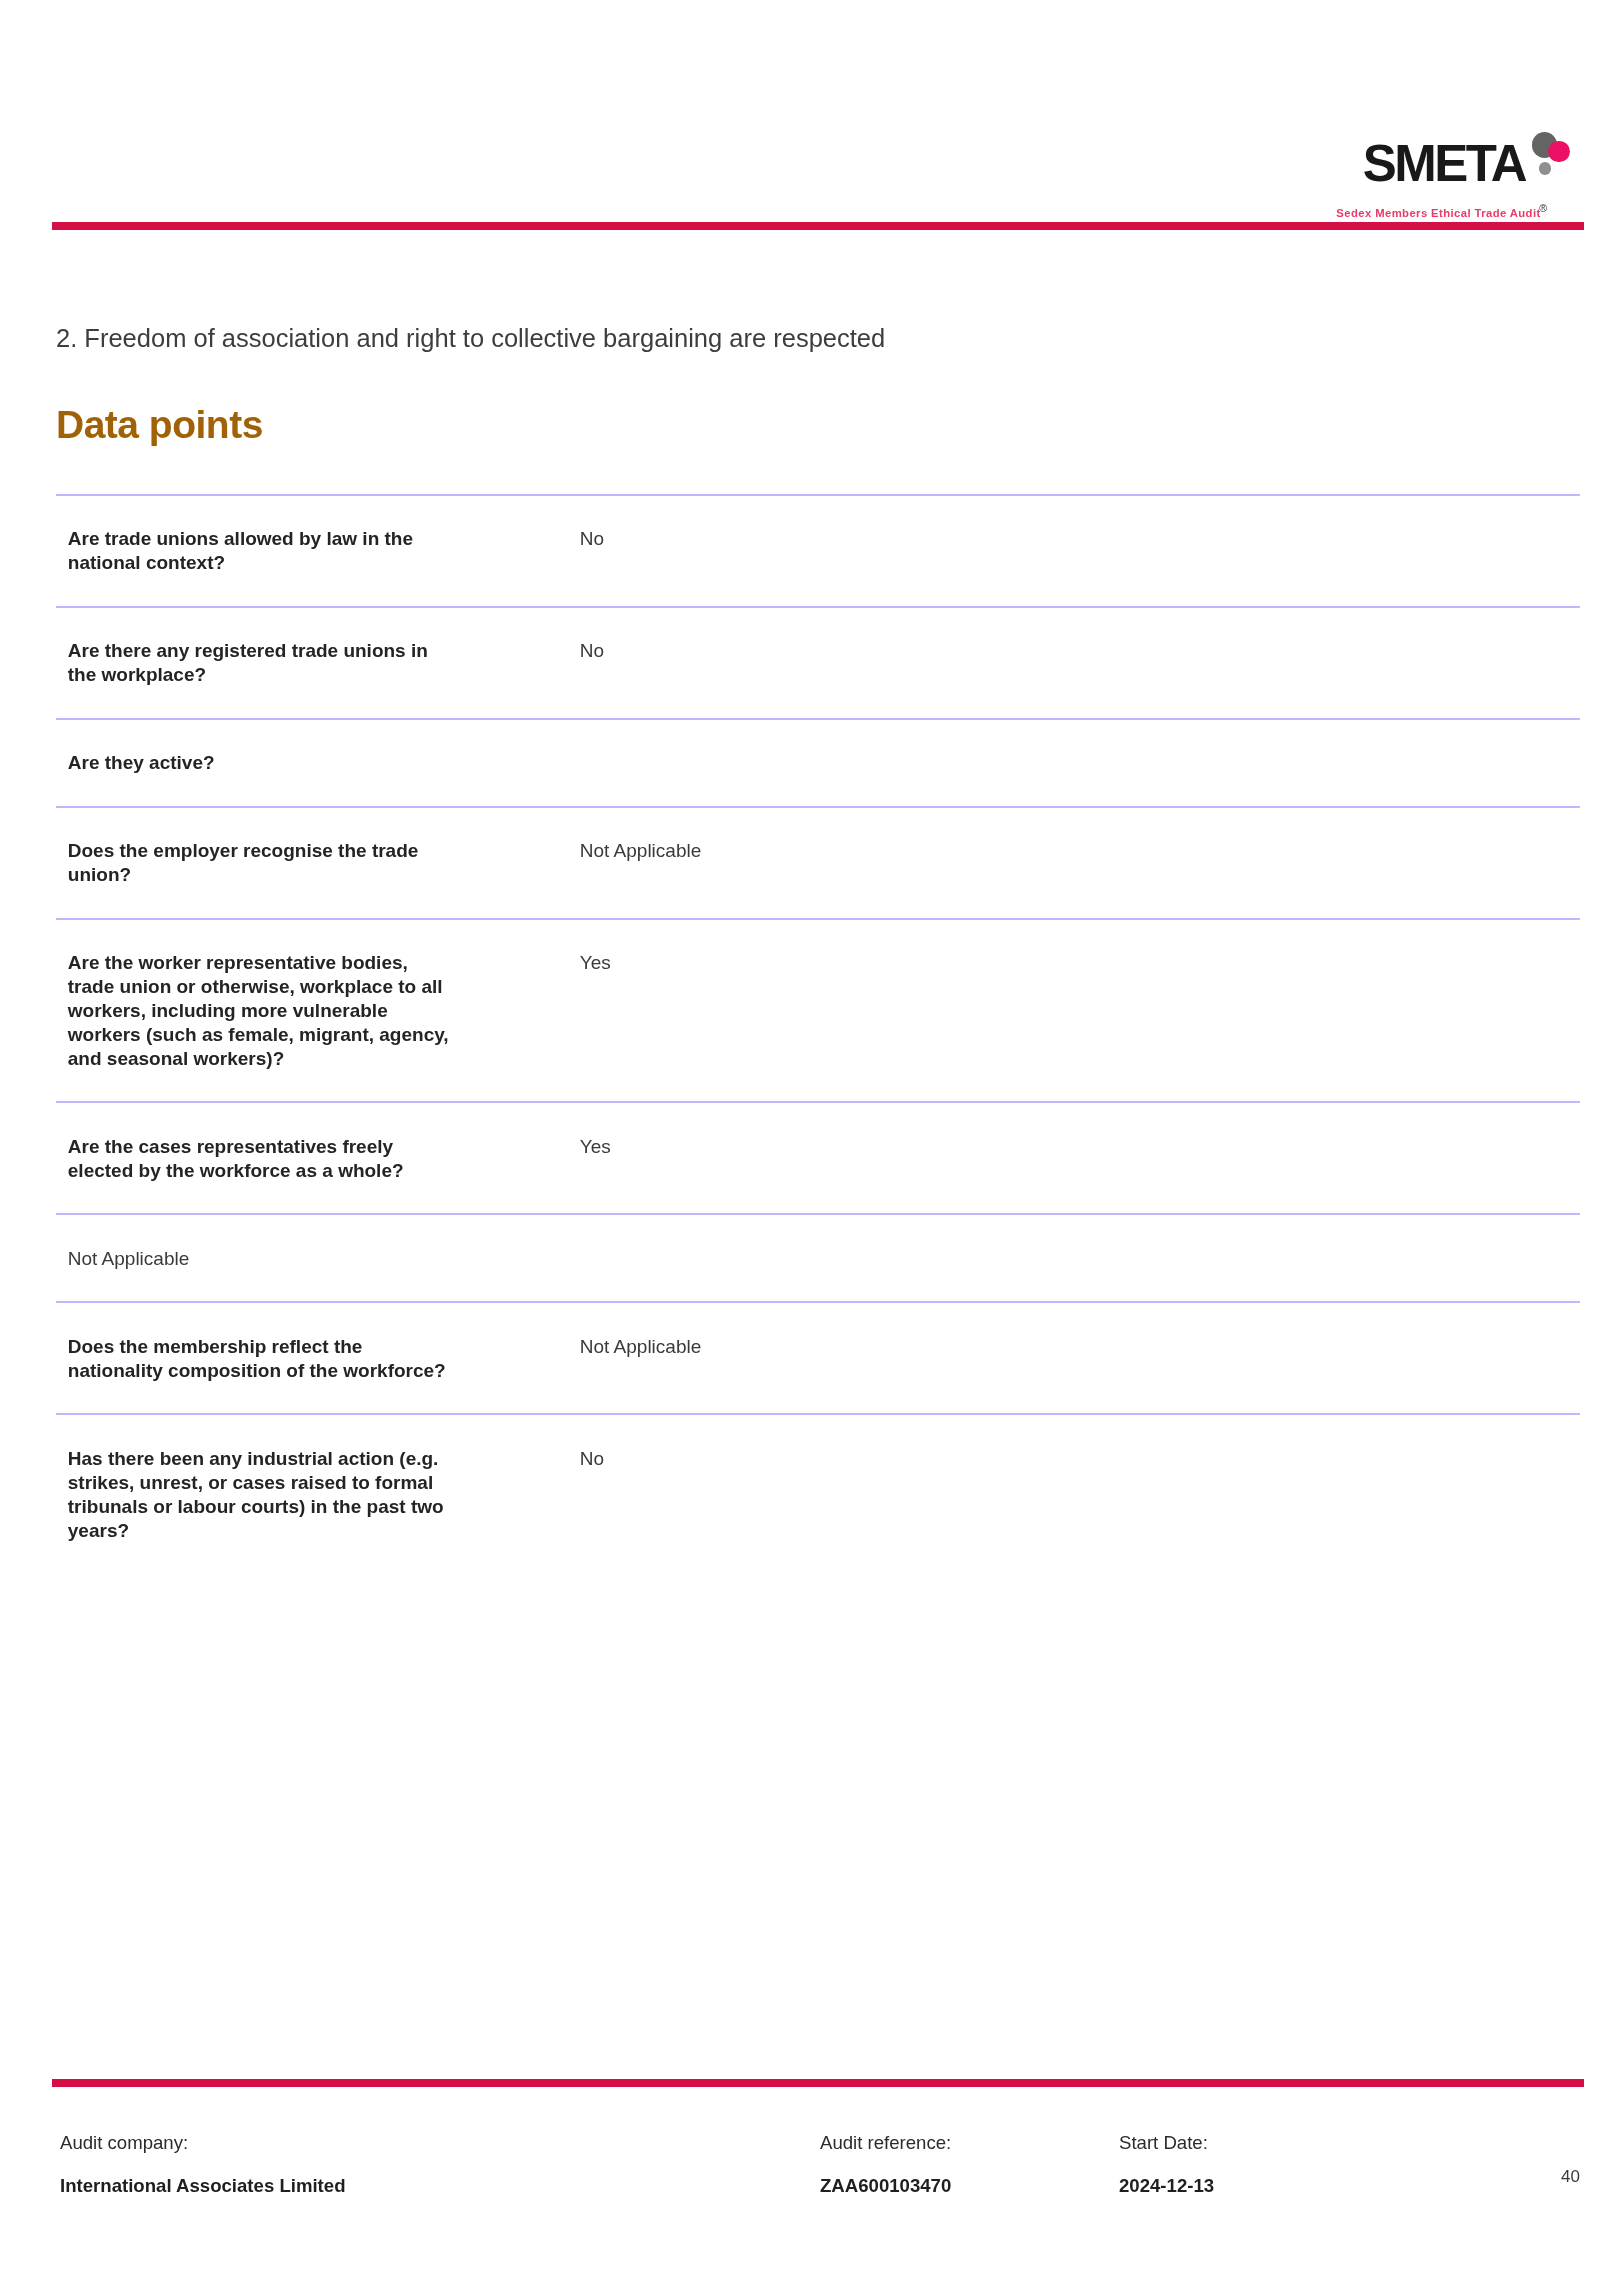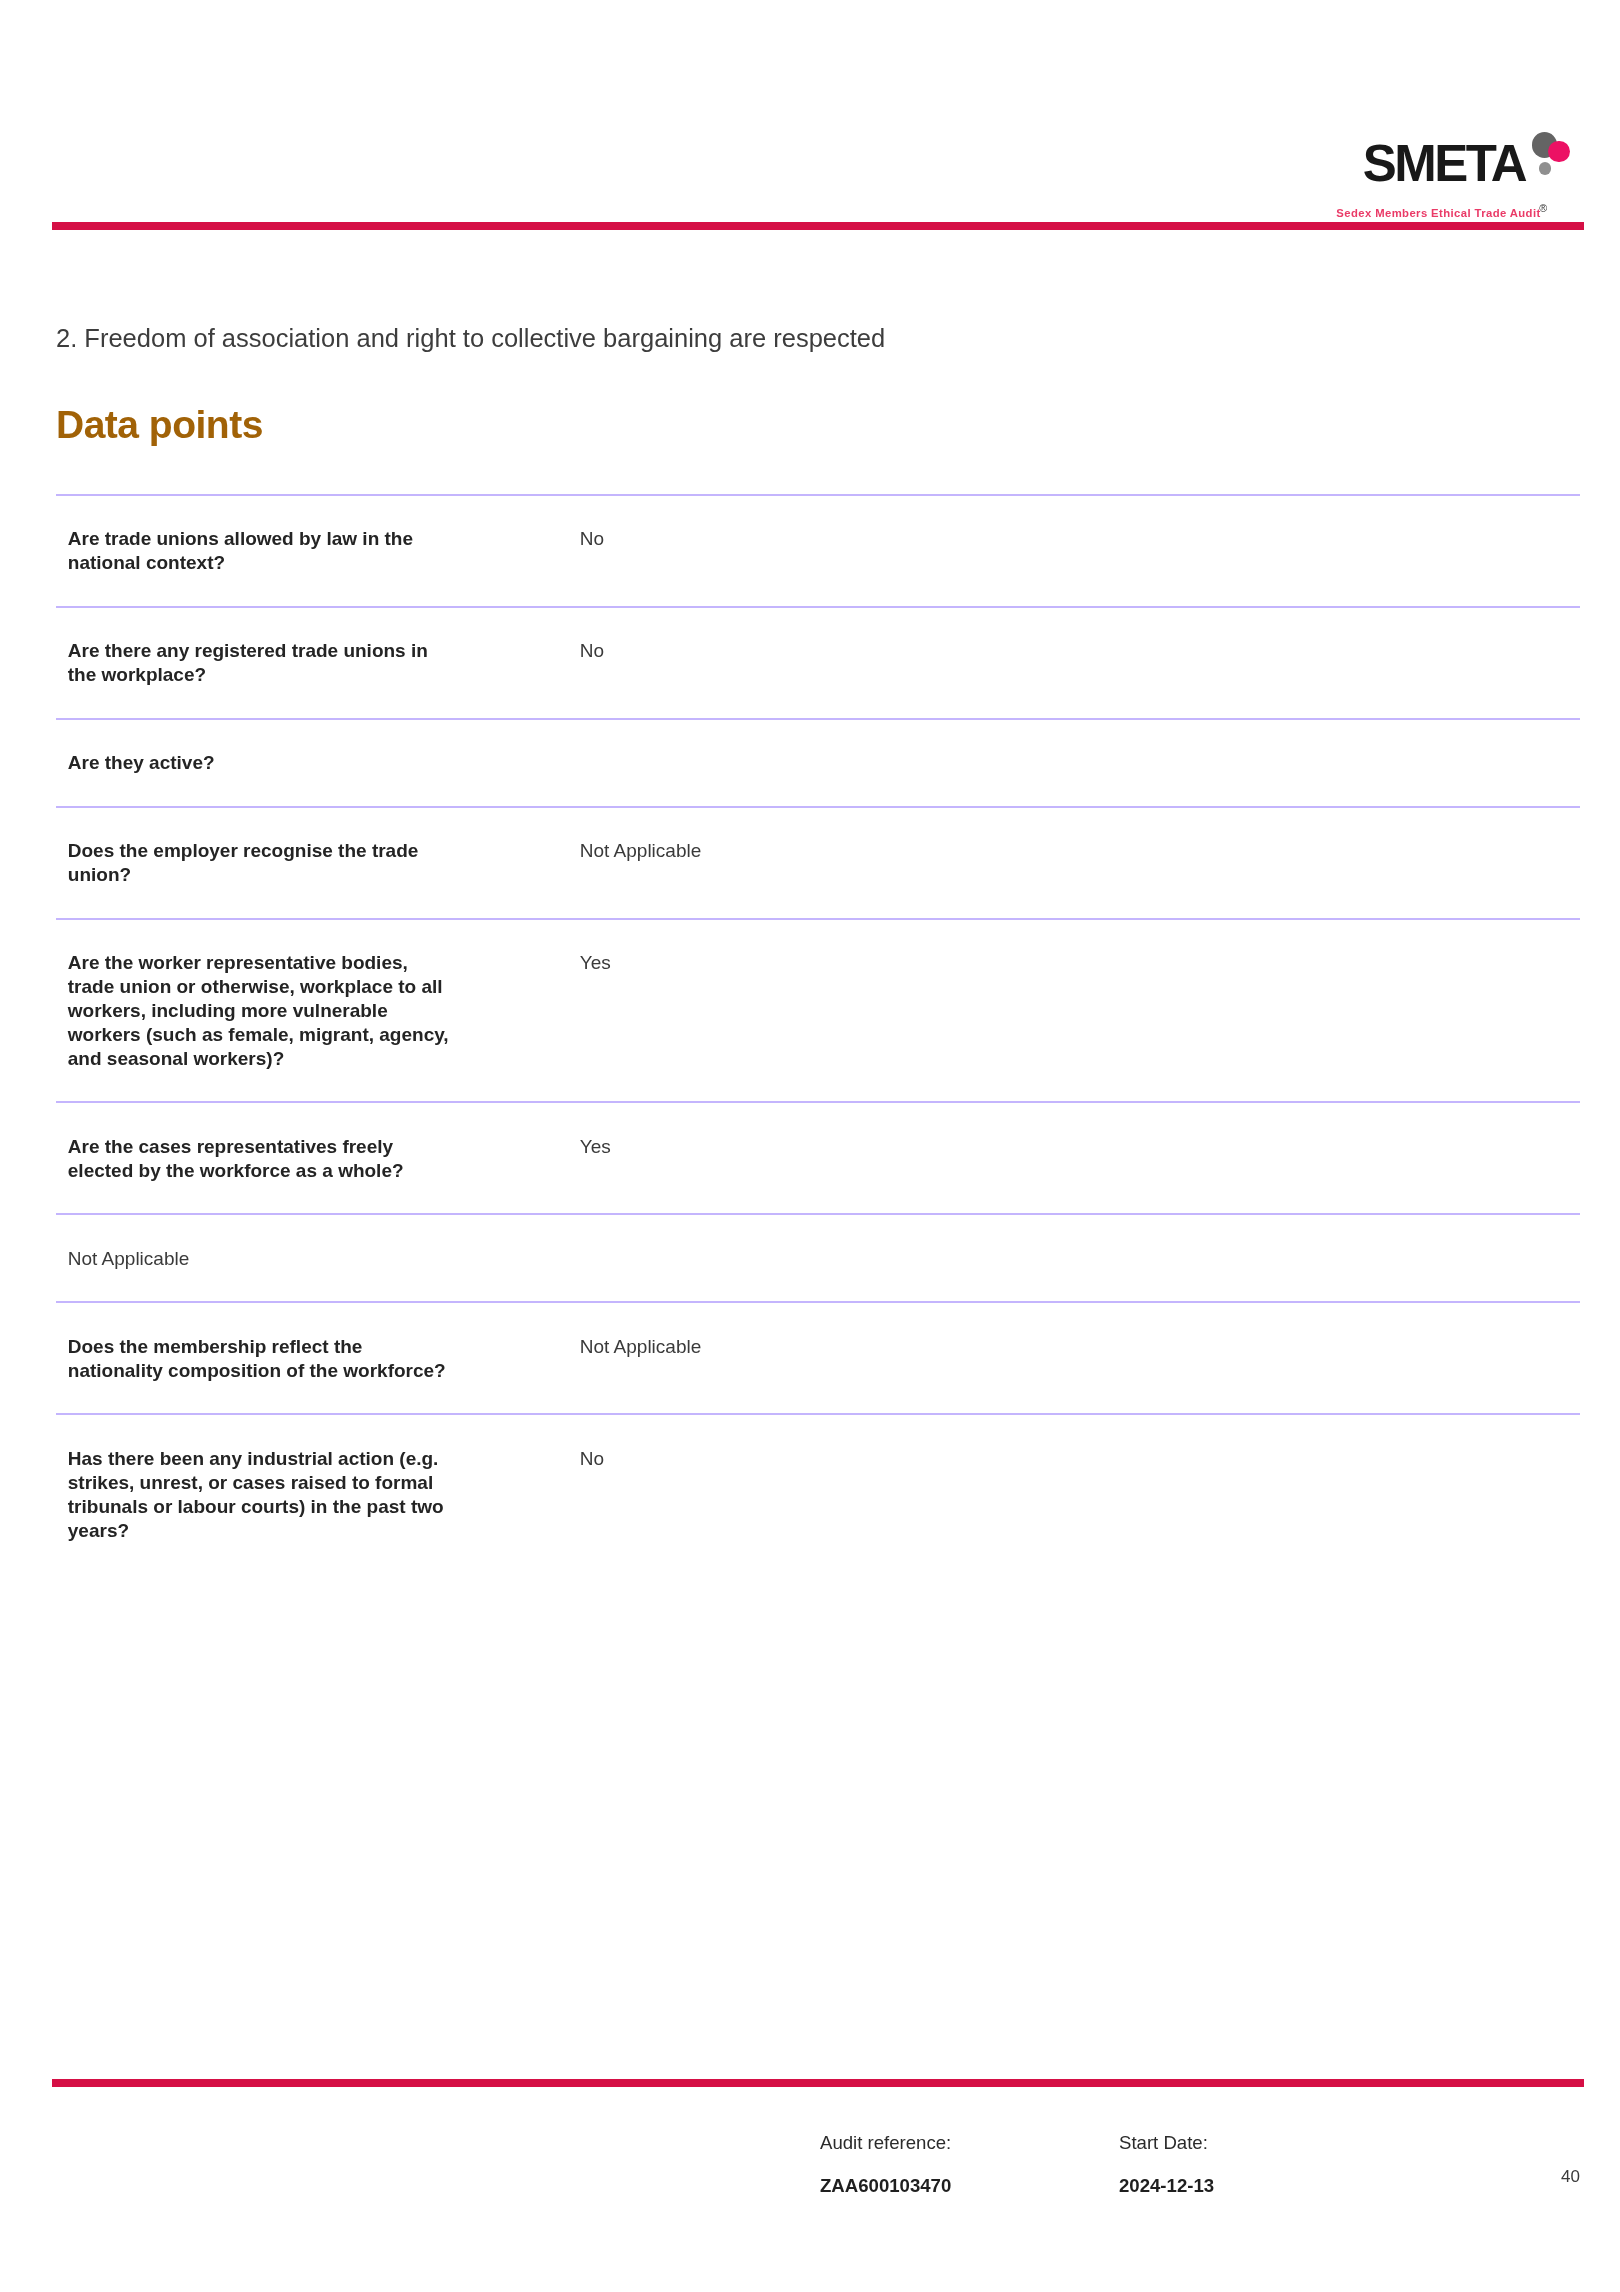--- a/index.html
+++ b/index.html
@@ -145,20 +145,24 @@
         <div class="q">Has there been any industrial action (e.g.
 strikes, unrest, or cases raised to formal
 tribunals or labour courts) in the past two
 years?</div>
         <div class="a">No</div>
       </div>
     </div>
 
   <div class="rule rule-bottom"></div>
   <div class="footer-block">
+    <div class="f-col f-col-1">
+      <div class="f-label">Audit company:</div>
+      <div class="f-value">International Associates Limited</div>
+    </div>
     <div class="f-col f-col-2">
       <div class="f-label">Audit reference:</div>
       <div class="f-value">ZAA600103470</div>
     </div>
     <div class="f-col f-col-3">
       <div class="f-label">Start Date:</div>
       <div class="f-value">2024-12-13</div>
     </div>
     <div class="page-number">40</div>
   </div>

